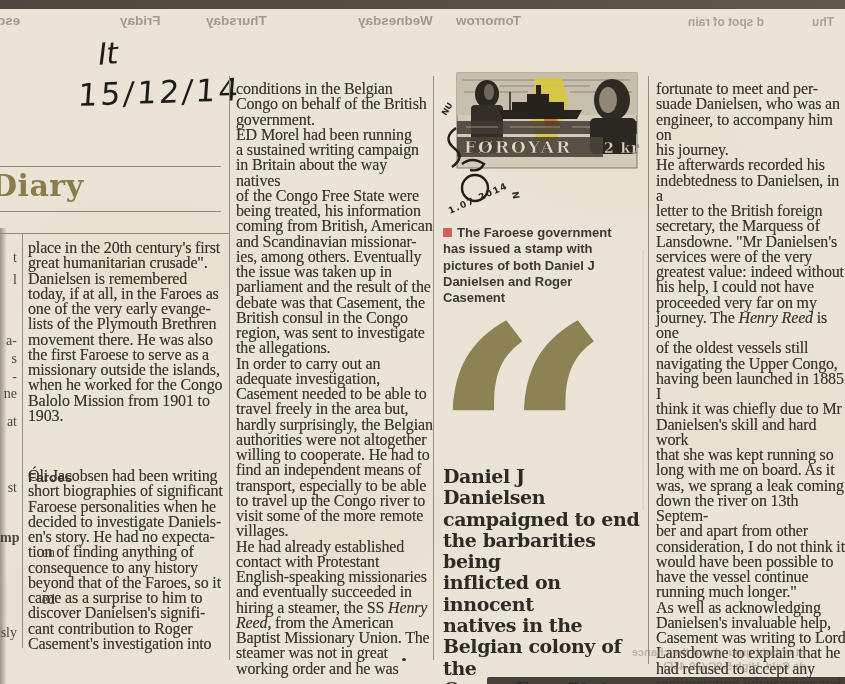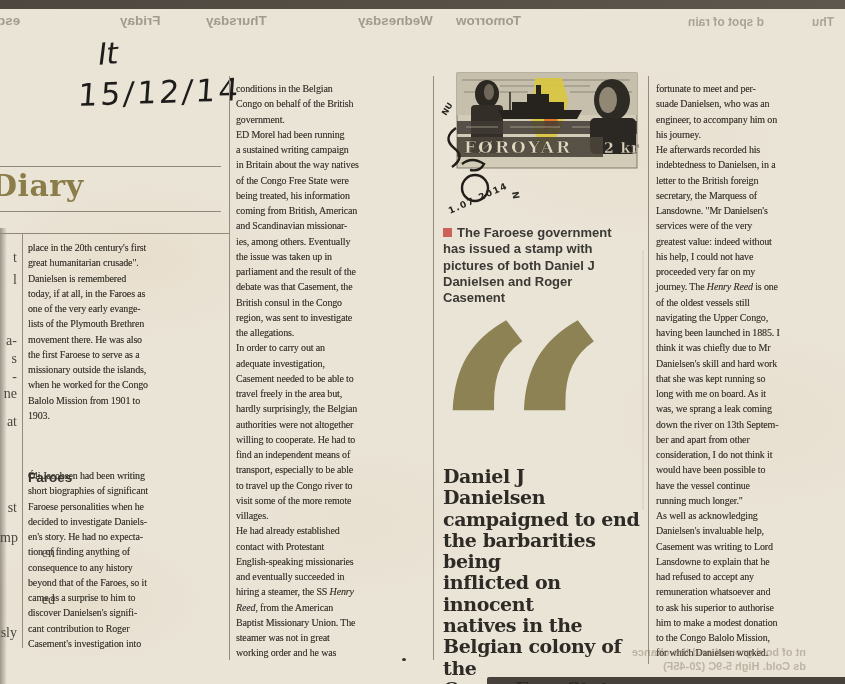--- a/index.html
+++ b/index.html
@@ -32,21 +32,21 @@
   .hand1{left:98px;top:36px;font-size:30px;transform:rotate(-5deg) skewX(-12deg);}
   .hand2{left:78px;top:74px;font-size:31px;letter-spacing:3px;transform:rotate(-2deg) skewX(-6deg);}
   
   .hrule{background:#8f897b;height:1px;}
   .vrule{background:#928c7e;width:1px;}
   
   .diary{left:-9px;top:168px;font-family:"DejaVu Serif",serif;font-weight:bold;font-size:30px;color:#8b7d49;letter-spacing:.5px;}
   
   .frag{position:absolute;left:0;width:17px;text-align:right;font-size:14px;color:#4b463e;font-family:"Liberation Serif",serif;}
   
-  .col{font-size:10px;line-height:15.25px;color:#3a362e;letter-spacing:-0.15px;white-space:pre-line;text-shadow:0 0 .5px rgba(58,54,46,.55);}
+  .col{font-size:16px;line-height:15.25px;color:#3a362e;letter-spacing:-0.15px;white-space:pre-line;text-shadow:0 0 .5px rgba(58,54,46,.55);}
   .col em{}
   .subhead{font-family:"Liberation Sans",sans-serif;font-weight:bold;font-size:13.5px;color:#33302a;}
   
   .caption{left:443px;top:225px;width:180px;font-family:"Liberation Sans",sans-serif;font-weight:bold;
     font-size:13px;line-height:16.3px;color:#3b3934;}
   .bullet{display:inline-block;width:9px;height:9px;background:#cc6157;margin-right:5px;}
   
   .qmark{left:431px;top:286px;font-family:"DejaVu Serif",serif;font-weight:bold;font-size:315px;line-height:1;
     color:#8c8254;letter-spacing:-0.05em;}
   .qtext{left:443px;top:466px;width:202px;font-family:"DejaVu Serif",serif;font-weight:bold;font-size:19px;
@@ -85,22 +85,22 @@
   <div class="abs vrule" style="left:648px;top:76px;height:588px;"></div>
 
   <div id="fragment-col">
       <span class="frag" style="top: 250px;">t</span>
       <span class="frag" style="top: 272px;">l</span>
       <span class="frag" style="top: 333px;">a-</span>
       <span class="frag" style="top: 351px;">s</span>
       <span class="frag" style="top: 369px;">-</span>
       <span class="frag" style="top: 386px;">ne</span>
       <span class="frag" style="top: 414px;">at</span>
-      <span class="frag" style="top: 480px; margin-top: 20px;">st</span>
-      <span class="frag" style="top: 530px;">mp</span>
+      <span class="frag" style="top: 480px;">st</span>
+      <span class="frag" style="top: 530px; font-weight: bold;">mp</span>
       <span class="frag" style="top: 545px; margin-left: 38px;">en</span>
       <span class="frag" style="top: 592px; margin-left: 38px;">ed</span>
       <span class="frag" style="top: 625px;">sly</span>
     </div>
 
   <div class="abs col" style="left:28px;top:240px;width:198px;">place in the 20th century's first<br>great humanitarian crusade".<br>   Danielsen is remembered<br>today, if at all, in the Faroes as<br>one of the very early evange-<br>lists of the Plymouth Brethren<br>movement there. He was also<br>the first Faroese to serve as a<br>missionary outside the islands,<br>when he worked for the Congo<br>Balolo Mission from 1901 to<br>1903.</div>
   <div class="abs subhead" style="left:28px;top:470px;">Faroes</div>
   <div class="abs col" style="left:28px;top:468px;width:198px;">Óli Jacobsen had been writing<br>short biographies of significant<br>Faroese personalities when he<br>decided to investigate Daniels-<br>en's story. He had no expecta-<br>tion of finding anything of<br>consequence to any history<br>beyond that of the Faroes, so it<br>came as a surprise to him to<br>discover Danielsen's signifi-<br>cant contribution to Roger<br>Casement's investigation into</div>
 
   <div class="abs col" style="left:236px;top:81px;width:198px;">conditions in the Belgian<br>Congo on behalf of the British<br>government.<br>   ED Morel had been running<br>a sustained writing campaign<br>in Britain about the way natives<br>of the Congo Free State were<br>being treated, his information<br>coming from British, American<br>and Scandinavian missionar-<br>ies, among others. Eventually<br>the issue was taken up in<br>parliament and the result of the<br>debate was that Casement, the<br>British consul in the Congo<br>region, was sent to investigate<br>the allegations.<br>   In order to carry out an<br>adequate investigation,<br>Casement needed to be able to<br>travel freely in the area but,<br>hardly surprisingly, the Belgian<br>authorities were not altogether<br>willing to cooperate. He had to<br>find an independent means of<br>transport, especially to be able<br>to travel up the Congo river to<br>visit some of the more remote<br>villages.<br>   He had already established<br>contact with Protestant<br>English-speaking missionaries<br>and eventually succeeded in<br>hiring a steamer, the SS <em>Henry</em><br><em>Reed</em>, from the American<br>Baptist Missionary Union. The<br>steamer was not in great<br>working order and he was</div>

